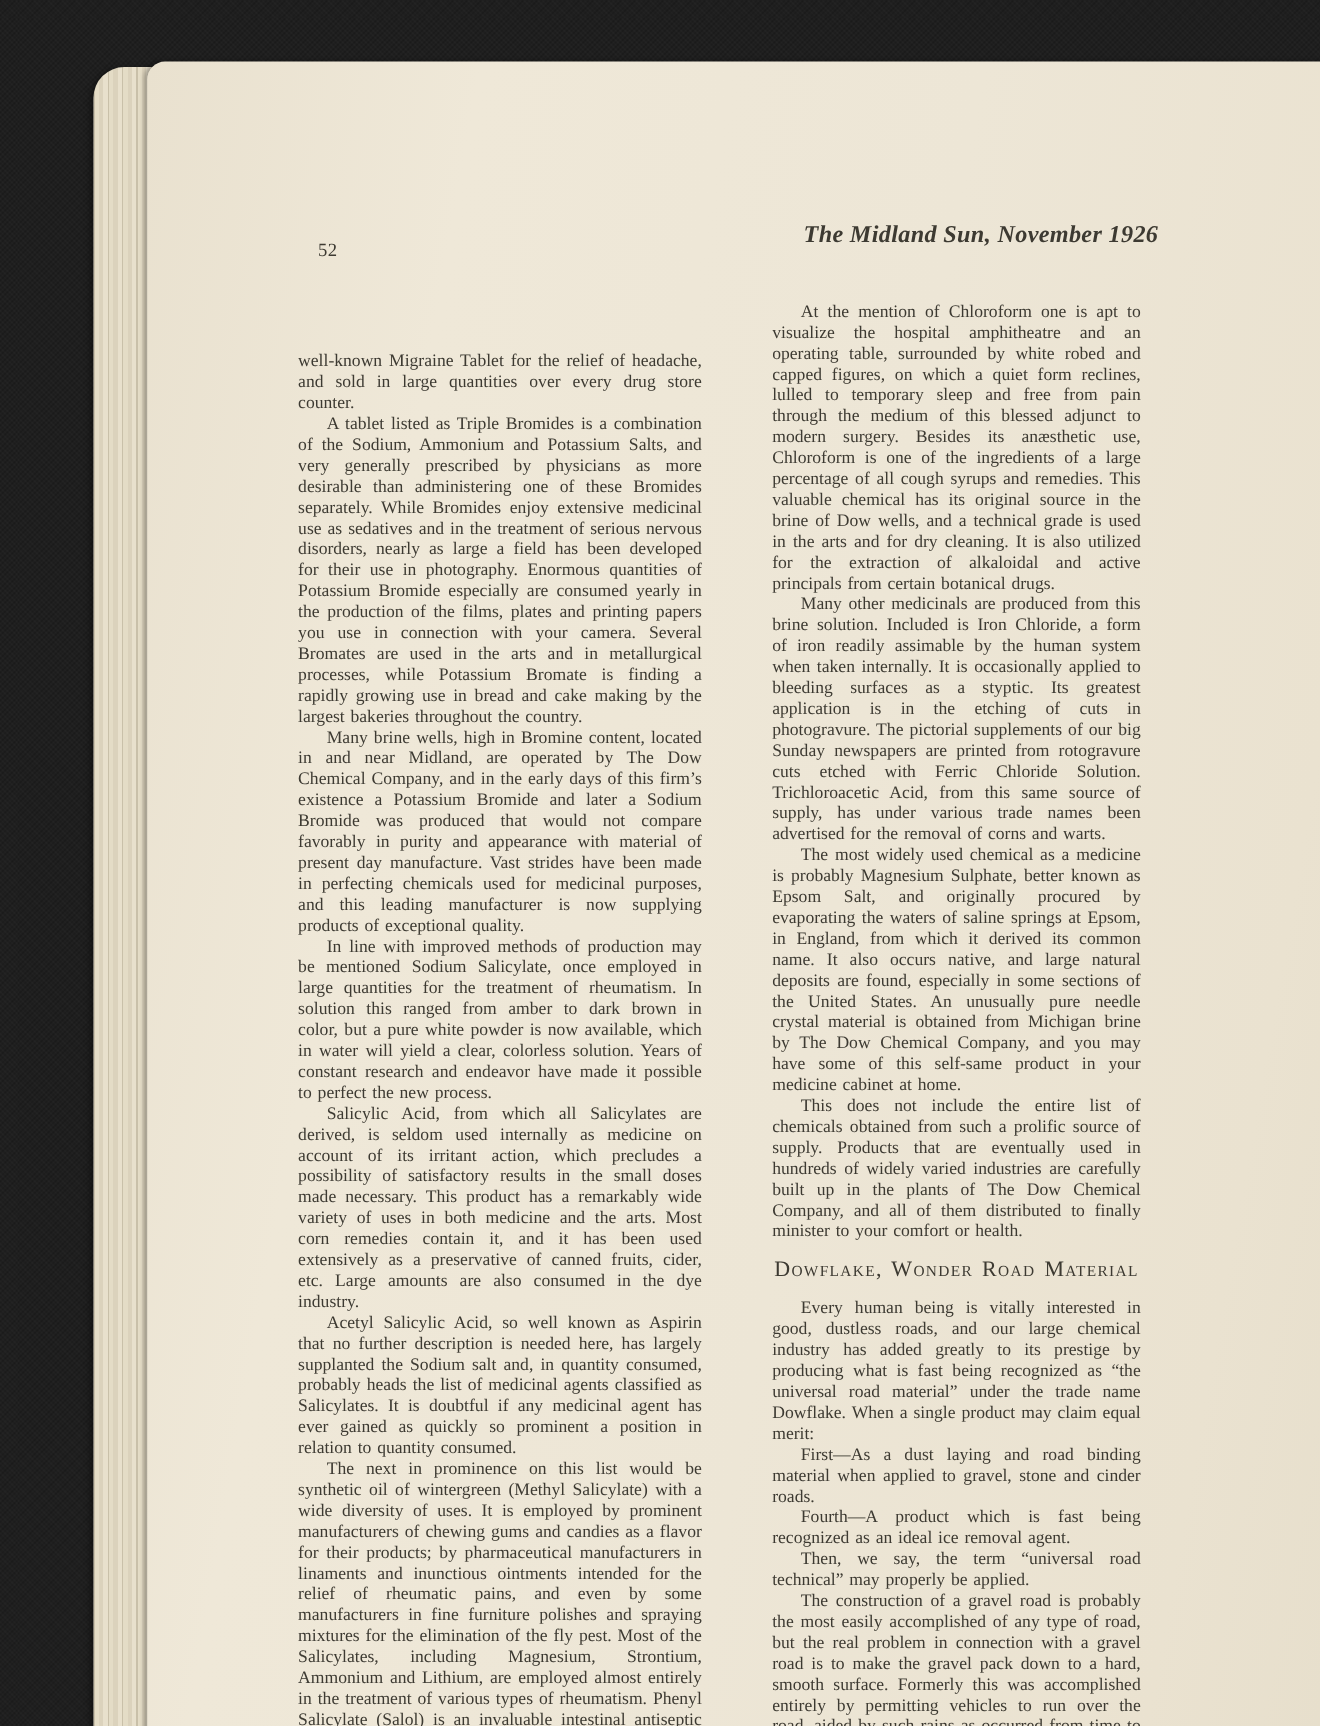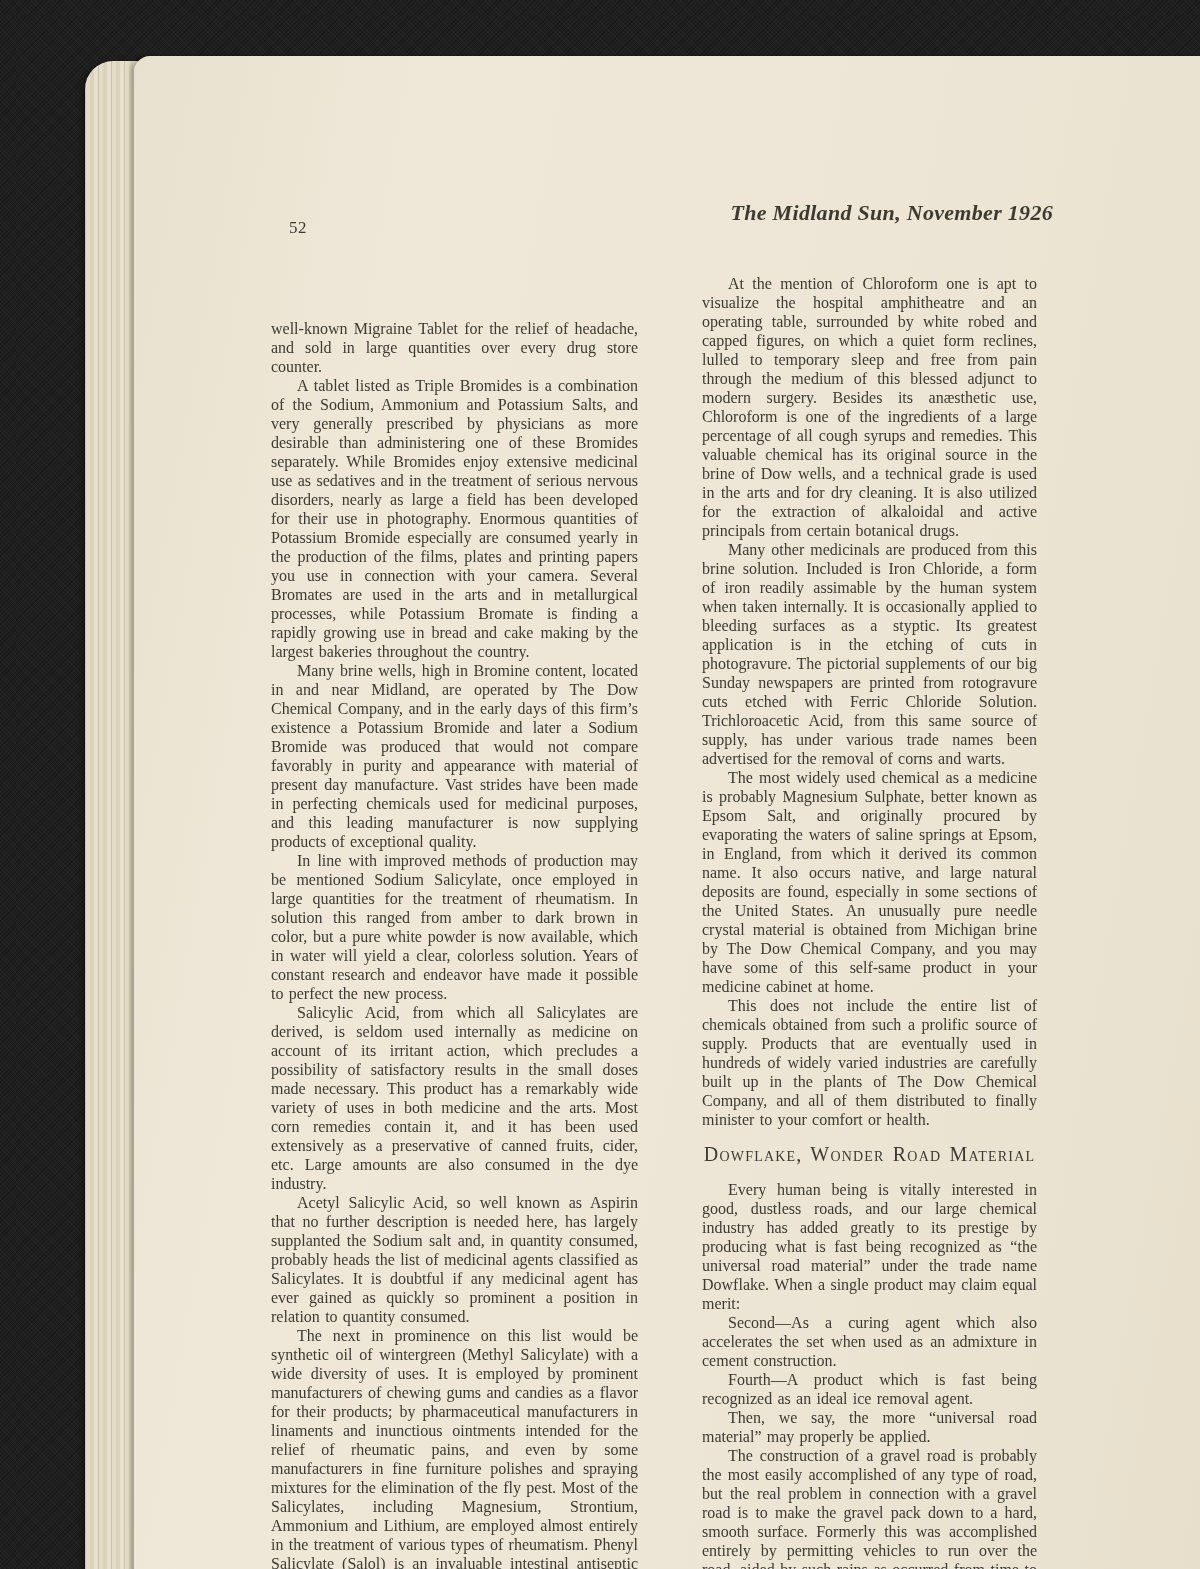--- a/index.html
+++ b/index.html
@@ -78,23 +78,23 @@
       <div class="column">
         <div>
             <p class="para indent">At the mention of Chloroform one is apt to visualize the hospital amphitheatre and an operating table, surrounded by white robed and capped figures, on which a quiet form reclines, lulled to temporary sleep and free from pain through the medium of this blessed adjunct to modern surgery. Besides its anæsthetic use, Chloroform is one of the ingredients of a large percentage of all cough syrups and remedies. This valuable chemical has its original source in the brine of Dow wells, and a technical grade is used in the arts and for dry cleaning. It is also utilized for the extraction of alkaloidal and active principals from certain botanical drugs.</p>
             <p class="para indent">Many other medicinals are produced from this brine solution. Included is Iron Chloride, a form of iron readily assimable by the human system when taken internally. It is occasionally applied to bleeding surfaces as a styptic. Its greatest application is in the etching of cuts in photogravure. The pictorial supplements of our big Sunday newspapers are printed from rotogravure cuts etched with Ferric Chloride Solution. Trichloroacetic Acid, from this same source of supply, has under various trade names been advertised for the removal of corns and warts.</p>
             <p class="para indent">The most widely used chemical as a medicine is probably Magnesium Sulphate, better known as Epsom Salt, and originally procured by evaporating the waters of saline springs at Epsom, in England, from which it derived its common name. It also occurs native, and large natural deposits are found, especially in some sections of the United States. An unusually pure needle crystal material is obtained from Michigan brine by The Dow Chemical Company, and you may have some of this self-same product in your medicine cabinet at home.</p>
             <p class="para indent">This does not include the entire list of chemicals obtained from such a prolific source of supply. Products that are eventually used in hundreds of widely varied industries are carefully built up in the plants of The Dow Chemical Company, and all of them distributed to finally minister to your comfort or health.</p>
           </div>
         <h2 class="section-heading">Dowflake, Wonder Road Material</h2>
         <div>
             <p class="para indent">Every human being is vitally interested in good, dustless roads, and our large chemical industry has added greatly to its prestige by producing what is fast being recognized as “the universal road material” under the trade name Dowflake. When a single product may claim equal merit:</p>
-            <p class="para indent">Second—As a curing agent which also accelerates the set when used as an admixture in cement construction.</p>
+            <p class="para indent">First—As a dust laying and road binding material when applied to gravel, stone and cinder roads.</p>
             <p class="para indent">Fourth—A product which is fast being recognized as an ideal ice removal agent.</p>
-            <p class="para indent">Then, we say, the more “universal road material” may properly be applied.</p>
+            <p class="para indent">Then, we say, the term “universal road technical” may properly be applied.</p>
             <p class="para indent">The construction of a gravel road is probably the most easily accomplished of any type of road, but the real problem in connection with a gravel road is to make the gravel pack down to a hard, smooth surface. Formerly this was accomplished entirely by permitting vehicles to run over the road, aided by such rains as occurred from time to time. In the course of one or two seasons a very good surface developed. However, the inconvenience caused to the public, who were required to drive mile after mile through fresh gravel, was a very important point to be considered, and in investigating the proposition it was found that the reason the road did not pack more readily in most cases was the lack of</p>
           </div>
       </div>
     </div>
   </div>
   <div class="next-page-edge"></div>
   <div class="crease"></div>
   <div class="speck s1"></div>
   <div class="speck s2"></div>
 </div>

